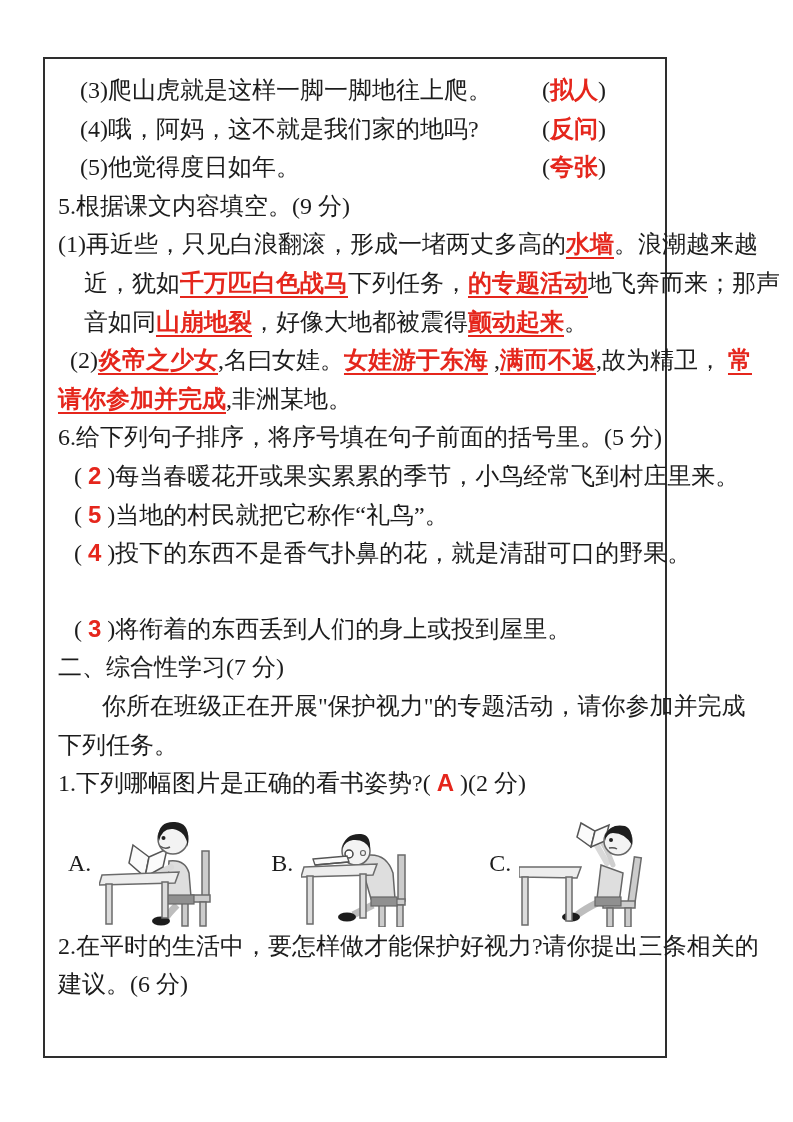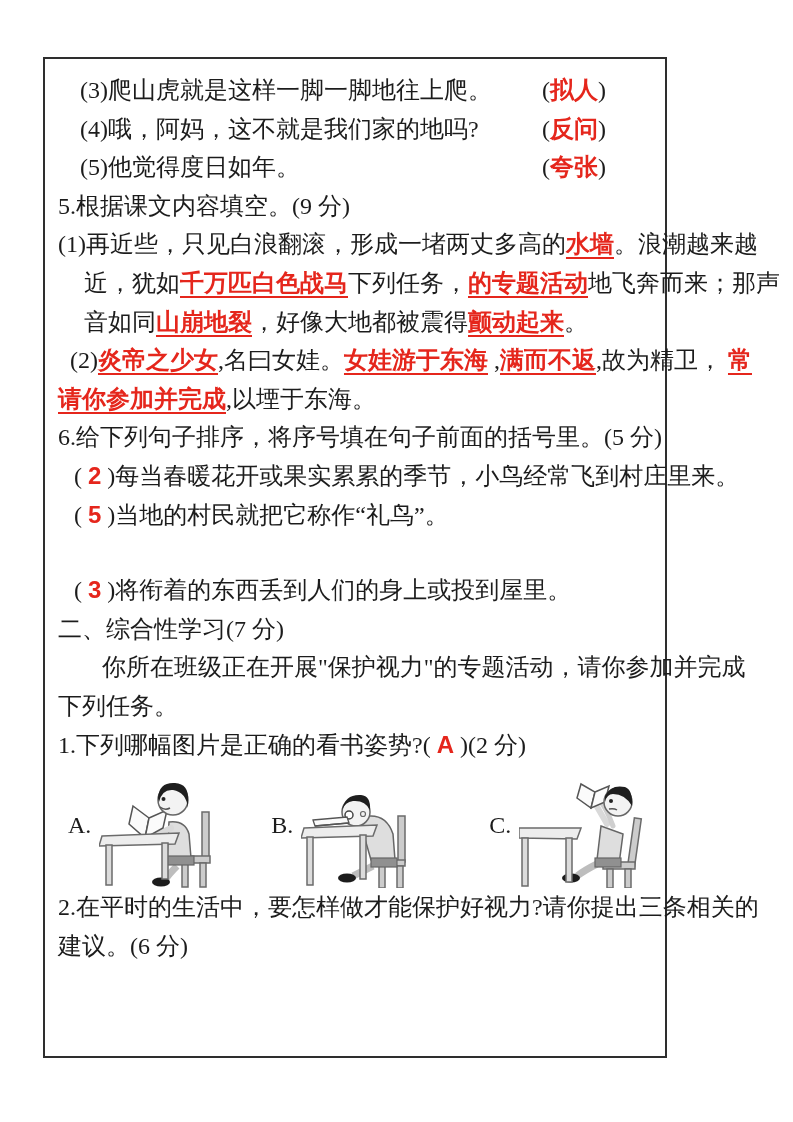--- a/index.html
+++ b/index.html
@@ -44,24 +44,25 @@
 
   <div>
       <div class="line" style="padding-left: 22px;"><span class="seg-w">(3)爬山虎就是这样一脚一脚地往上爬。</span><span>(</span><span class="seg-red">拟人</span><span>)</span></div>
       <div class="line" style="padding-left: 22px;"><span class="seg-w">(4)哦，阿妈，这不就是我们家的地吗?</span><span>(</span><span class="seg-red">反问</span><span>)</span></div>
       <div class="line" style="padding-left: 22px;"><span class="seg-w">(5)他觉得度日如年。</span><span>(</span><span class="seg-red">夸张</span><span>)</span></div>
       <div class="line"><span>5.根据课文内容填空。(9 分)</span></div>
       <div class="line"><span>(1)再近些，只见白浪翻滚，形成一堵两丈多高的</span><span class="seg-red seg-u">水墙</span><span>。浪潮越来越</span></div>
       <div class="line" style="padding-left: 26px;"><span>近，犹如</span><span class="seg-red seg-u">千万匹白色战马</span><span>下列任务，</span><span class="seg-red seg-u">的专题活动</span><span>地飞奔而来；那声</span></div>
       <div class="line" style="padding-left: 26px;"><span>音如同</span><span class="seg-red seg-u">山崩地裂</span><span>，好像大地都被震得</span><span class="seg-red seg-u">颤动起来</span><span>。</span></div>
       <div class="line" style="padding-left: 12px;"><span>(2)</span><span class="seg-red seg-u">炎帝之少女</span><span>,名曰女娃。</span><span class="seg-red seg-u">女娃游于东海</span><span> ,</span><span class="seg-red seg-u">满而不返</span><span>,故为精卫， </span><span class="seg-red seg-u">常</span></div>
-      <div class="line"><span class="seg-red seg-u">请你参加并完成</span><span>,以堙于东海。</span></div>
+      <div class="line"><span class="seg-red seg-u">请你参加并完成</span><span>,非洲某地。</span></div>
       <div class="line"><span>6.给下列句子排序，将序号填在句子前面的括号里。(5 分)</span></div>
       <div class="line" style="padding-left: 16px; text-align: right;"><span>( </span><span class="seg-red">2</span><span> )每当春暖花开或果实累累的季节，小鸟经常飞到村庄里来。</span></div>
       <div class="line" style="padding-left: 16px;"><span>( </span><span class="seg-red">5</span><span> )当地的村民就把它称作“礼鸟”。</span></div>
+      <div class="line" style="padding-left: 16px;"><span>( </span><span class="seg-red">4</span><span> )投下的东西不是香气扑鼻的花，就是清甜可口的野果。</span></div>
       <div class="line" style="padding-left: 16px; margin-top: 37px;"><span>( </span><span class="seg-red">3</span><span> )将衔着的东西丢到人们的身上或投到屋里。</span></div>
       <div class="line"><span>二、综合性学习(7 分)</span></div>
       <div class="line" style="padding-left: 44px;"><span>你所在班级正在开展"保护视力"的专题活动，请你参加并完成</span></div>
       <div class="line"><span>下列任务。</span></div>
       <div class="line"><span>1.下列哪幅图片是正确的看书姿势?( </span><span class="seg-red">A</span><span> )(2 分)</span></div>
     </div>
 
   <div class="figrow">
     <div class="fig">
       <span class="figlabel">A.</span>

